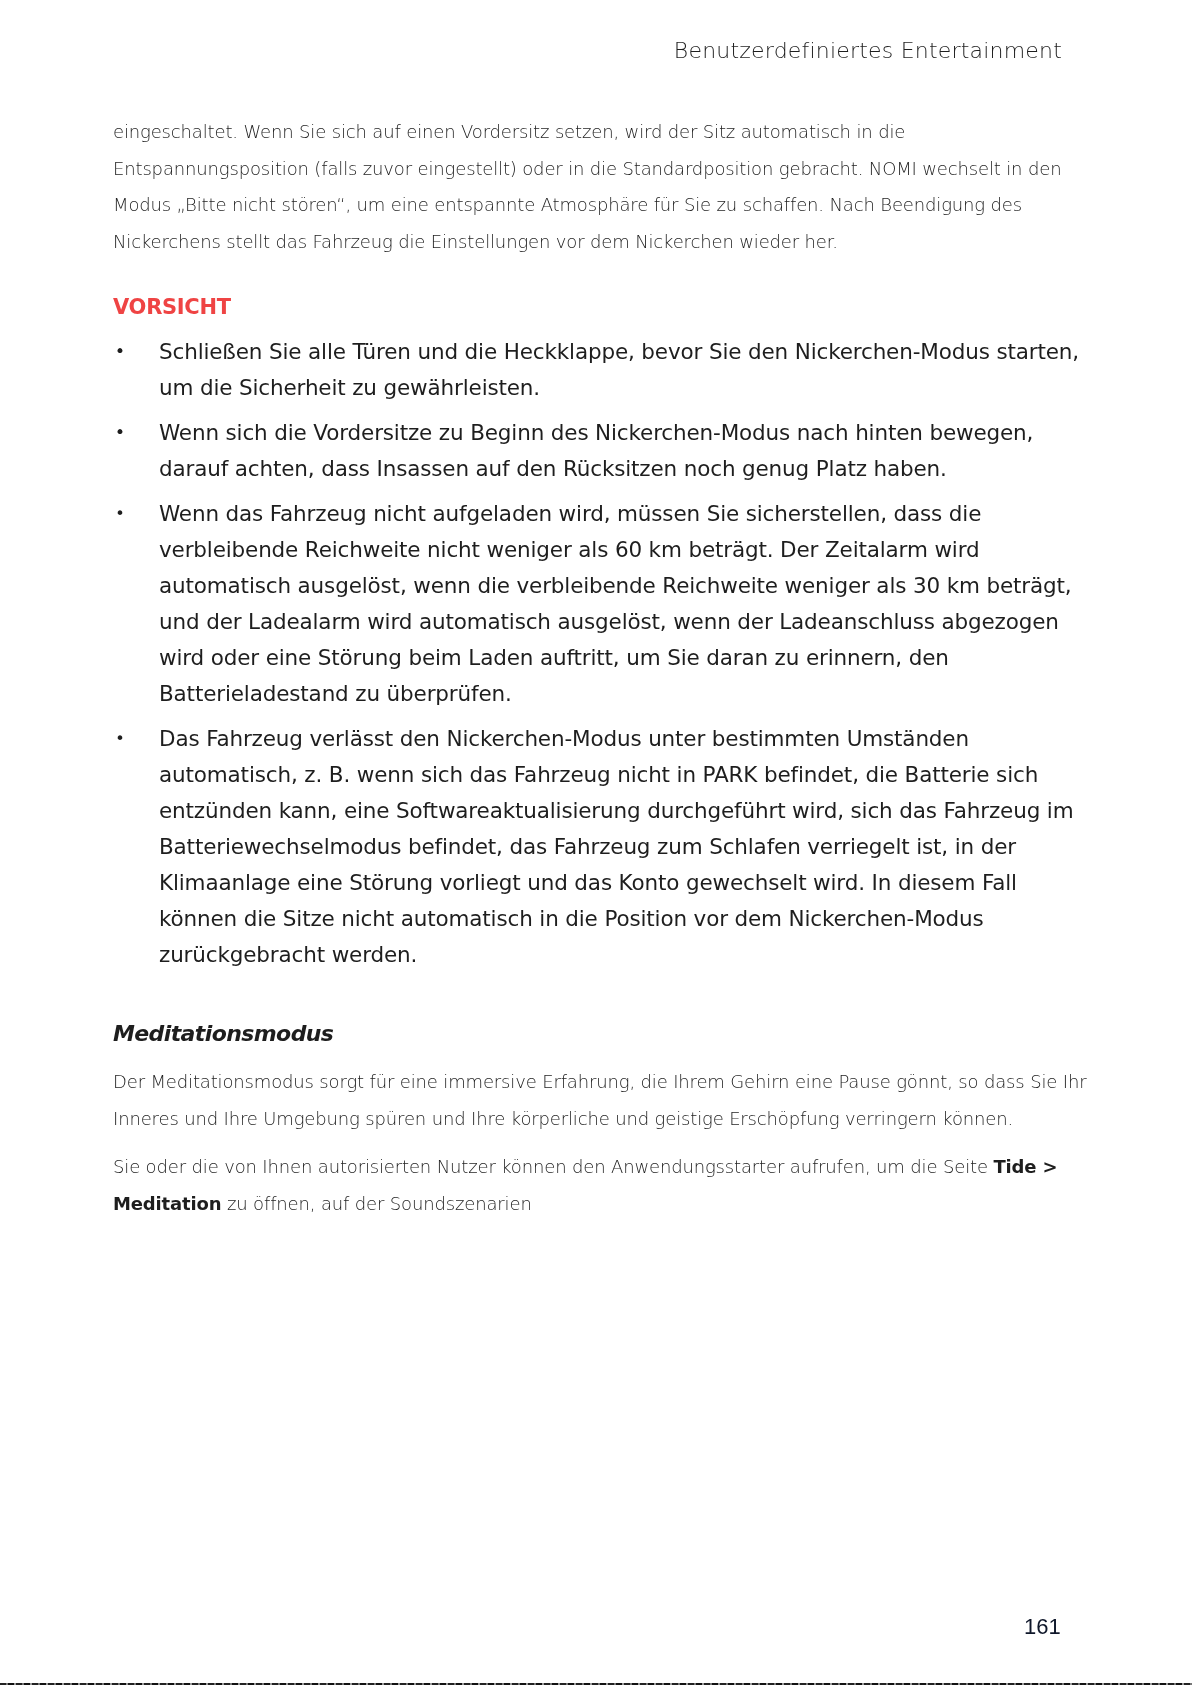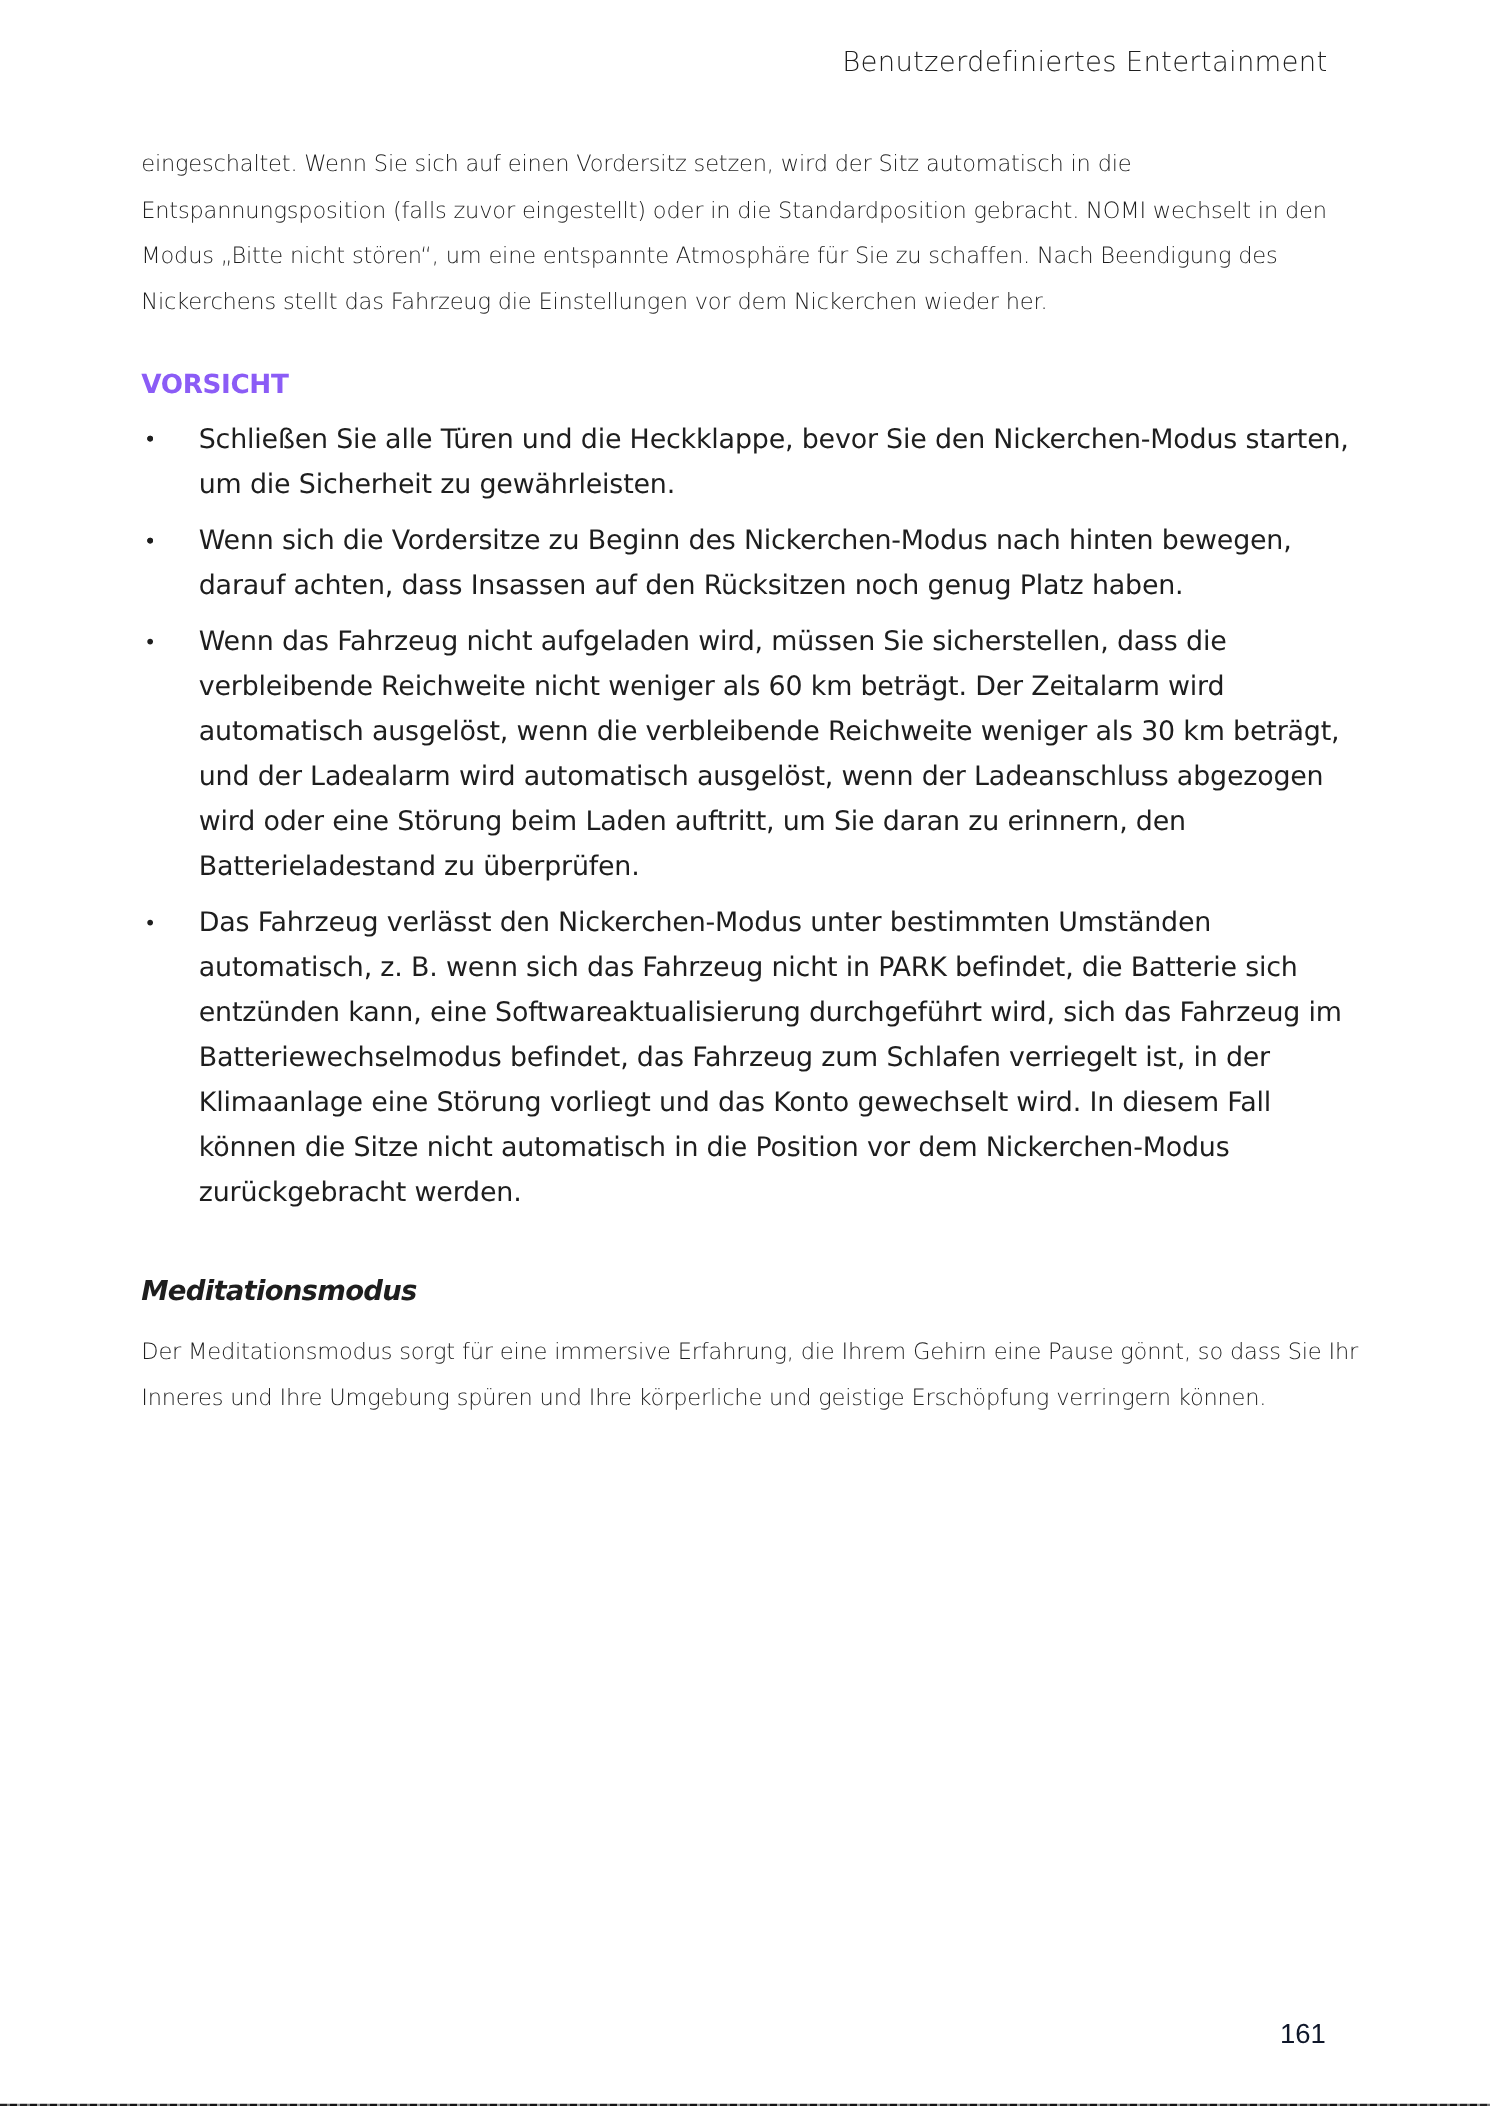--- a/index.html
+++ b/index.html
@@ -35,21 +35,21 @@
       margin: 0;
       font-size: 18px;
       line-height: 36.5px;
       font-weight: 300;
       letter-spacing: -0.15px;
     }
     .caution-label {
       margin-top: 29px;
       font-size: 21px;
       font-weight: bold;
-      color: #8b5cf6;
+      color: #ef4444;
       letter-spacing: -0.3px;
       line-height: 36px;
     }
     ul.caution-list {
       list-style: none;
       margin: 8px 0 0 0;
       padding: 0;
     }
     ul.caution-list li {
       position: relative;
@@ -127,16 +127,19 @@
     <li>
       <span class="bullet">•</span>
       <span>Das Fahrzeug verlässt den Nickerchen-Modus unter bestimmten Umständen automatisch, z. B. wenn sich das Fahrzeug nicht in PARK befindet, die Batterie sich entzünden kann, eine Softwareaktualisierung durchgeführt wird, sich das Fahrzeug im Batteriewechselmodus befindet, das Fahrzeug zum Schlafen verriegelt ist, in der Klimaanlage eine Störung vorliegt und das Konto gewechselt wird. In diesem Fall können die Sitze nicht automatisch in die Position vor dem Nickerchen-Modus zurückgebracht werden.</span>
     </li>
   </ul>
 
   <div class="section-heading">Meditationsmodus</div>
 
   <p class="body-text para2">Der Meditationsmodus sorgt für eine immersive Erfahrung, die Ihrem Gehirn eine Pause gönnt, so dass Sie Ihr Inneres und Ihre Umgebung spüren und Ihre körperliche und geistige Erschöpfung verringern können.</p>
 
+  <p class="body-text para3">
+    <span>Sie oder die von Ihnen autorisierten Nutzer können den Anwendungsstarter aufrufen, um die Seite </span><span class="strong">Tide &gt; Meditation</span><span> zu öffnen, auf der Soundszenarien</span>
+  </p>
 </div>
 
 <div class="page-number">161</div>
 <div class="bottom-rule"></div>
 
 </body></html>

